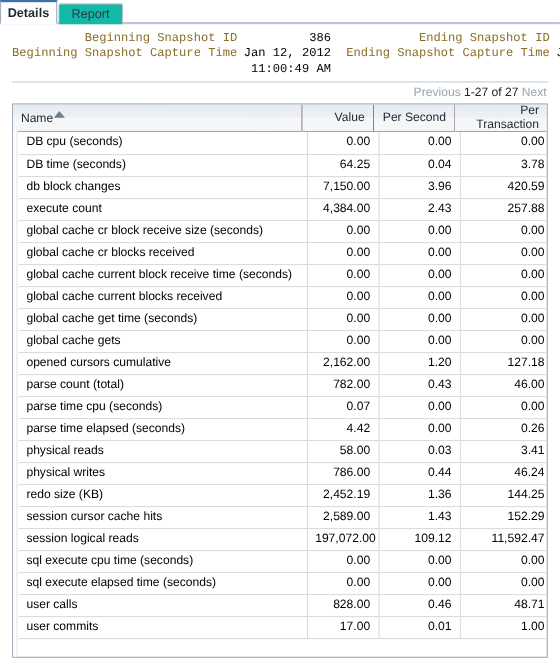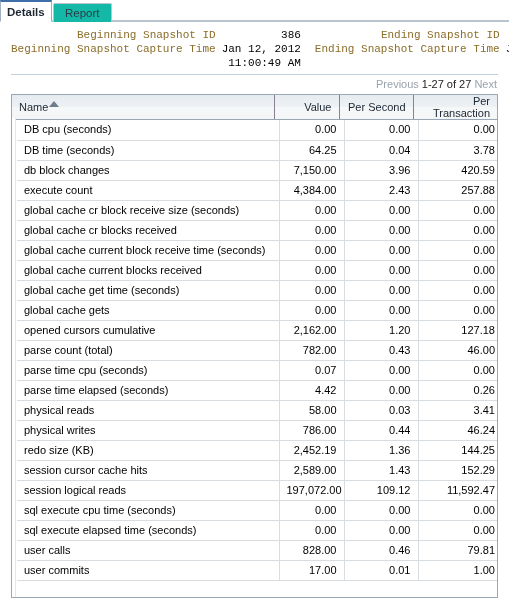--- a/index.html
+++ b/index.html
@@ -379,21 +379,21 @@
           <tr>
             <td class="t-name">sql execute elapsed time (seconds)</td>
             <td class="t-num">0.00</td>
             <td class="t-num">0.00</td>
             <td class="t-num">0.00</td>
           </tr>
           <tr>
             <td class="t-name">user calls</td>
             <td class="t-num">828.00</td>
             <td class="t-num">0.46</td>
-            <td class="t-num">79.81</td>
+            <td class="t-num">48.71</td>
           </tr>
           <tr>
             <td class="t-name">user commits</td>
             <td class="t-num">17.00</td>
             <td class="t-num">0.01</td>
             <td class="t-num">1.00</td>
           </tr>
         </tbody>
     </table>
   </div>

